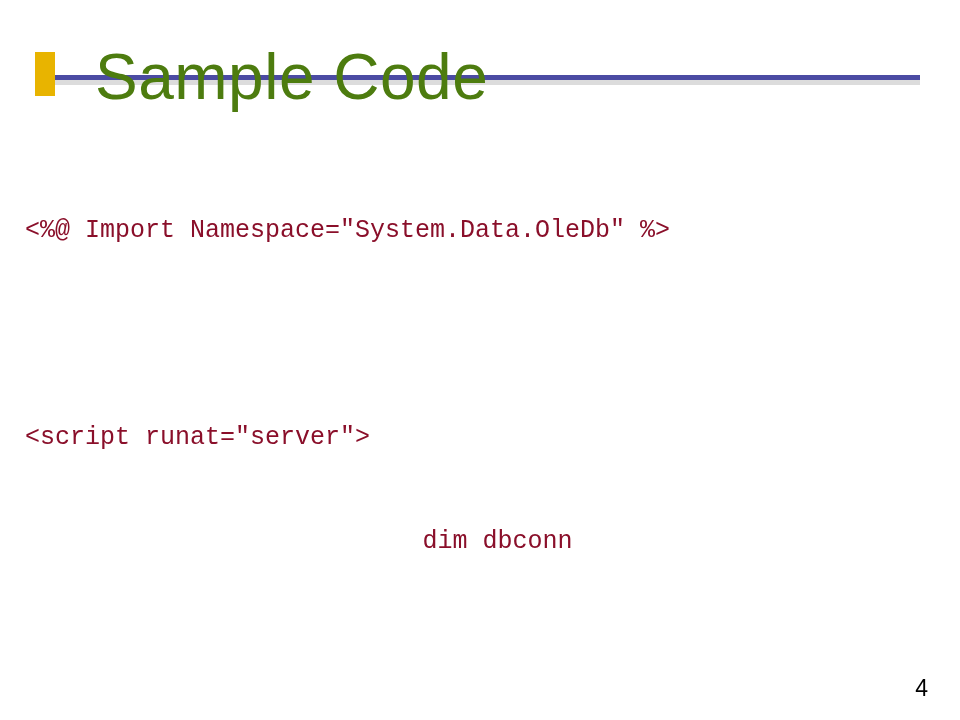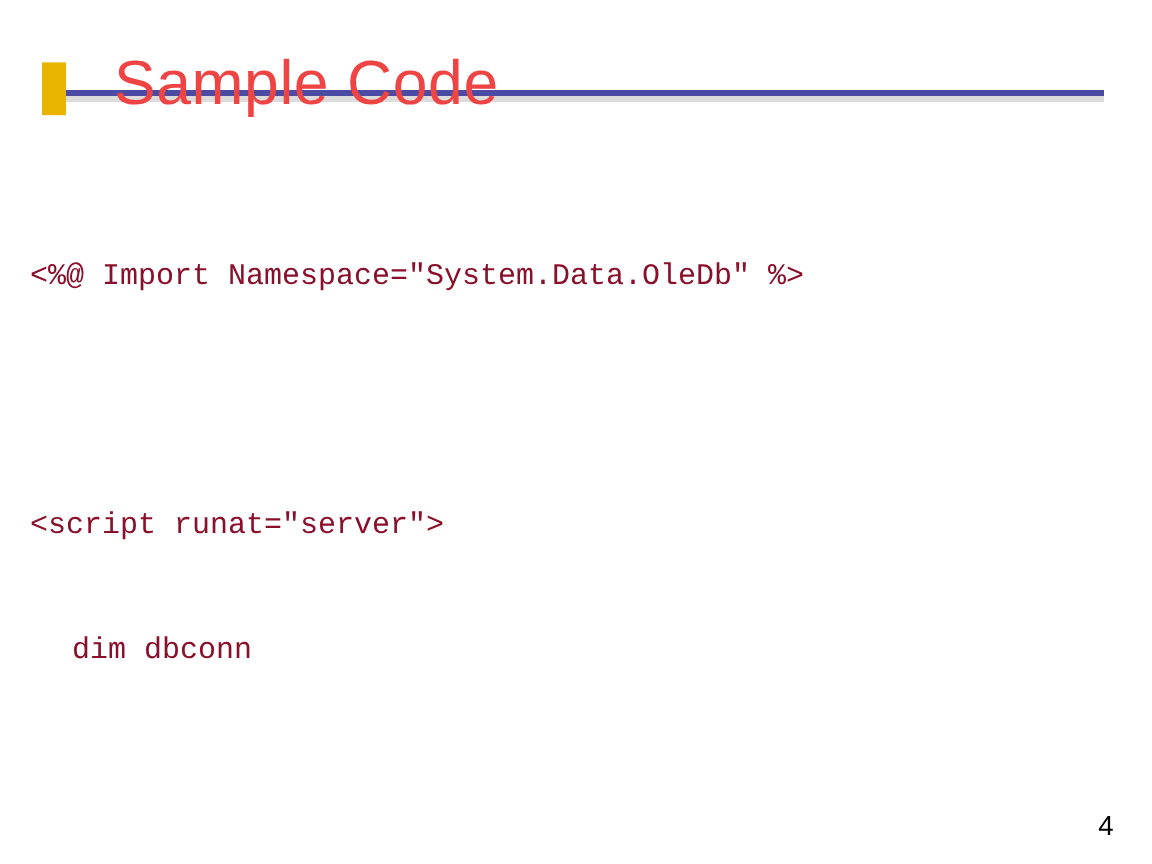--- a/index.html
+++ b/index.html
@@ -46,41 +46,41 @@
     left: 0;
     top: 5px;
     width: 880px;
     height: 5px;
     background: #dcdcdc;
   }
   .title {
     position: absolute;
     left: 95px;
     top: 40px;
-    font-size: 52px;
-    color: #ef4444;
+    font-size: 64px;
+    color: #4d7c0f;
     font-weight: 400;
     letter-spacing: 0.5px;
   }
   .content {
     position: absolute;
     left: 25px;
     top: 145px;
     width: 910px;
   }
   .code {
     font-family: "Courier New", monospace;
     font-size: 25px;
     color: #8a0f2a;
     line-height: 1.38;
     white-space: pre;
     font-weight: 500;
   }
   .code .line { display: block; }
-  .ind1 { padding-left: 35px; }
+  .ind1 { padding-left: 35px; text-align: center; }
   .page-num {
     position: absolute;
     right: 32px;
     bottom: 18px;
     font-family: Arial, sans-serif;
     font-size: 23px;
     color: #000;
   }
 </style>
 </head>

